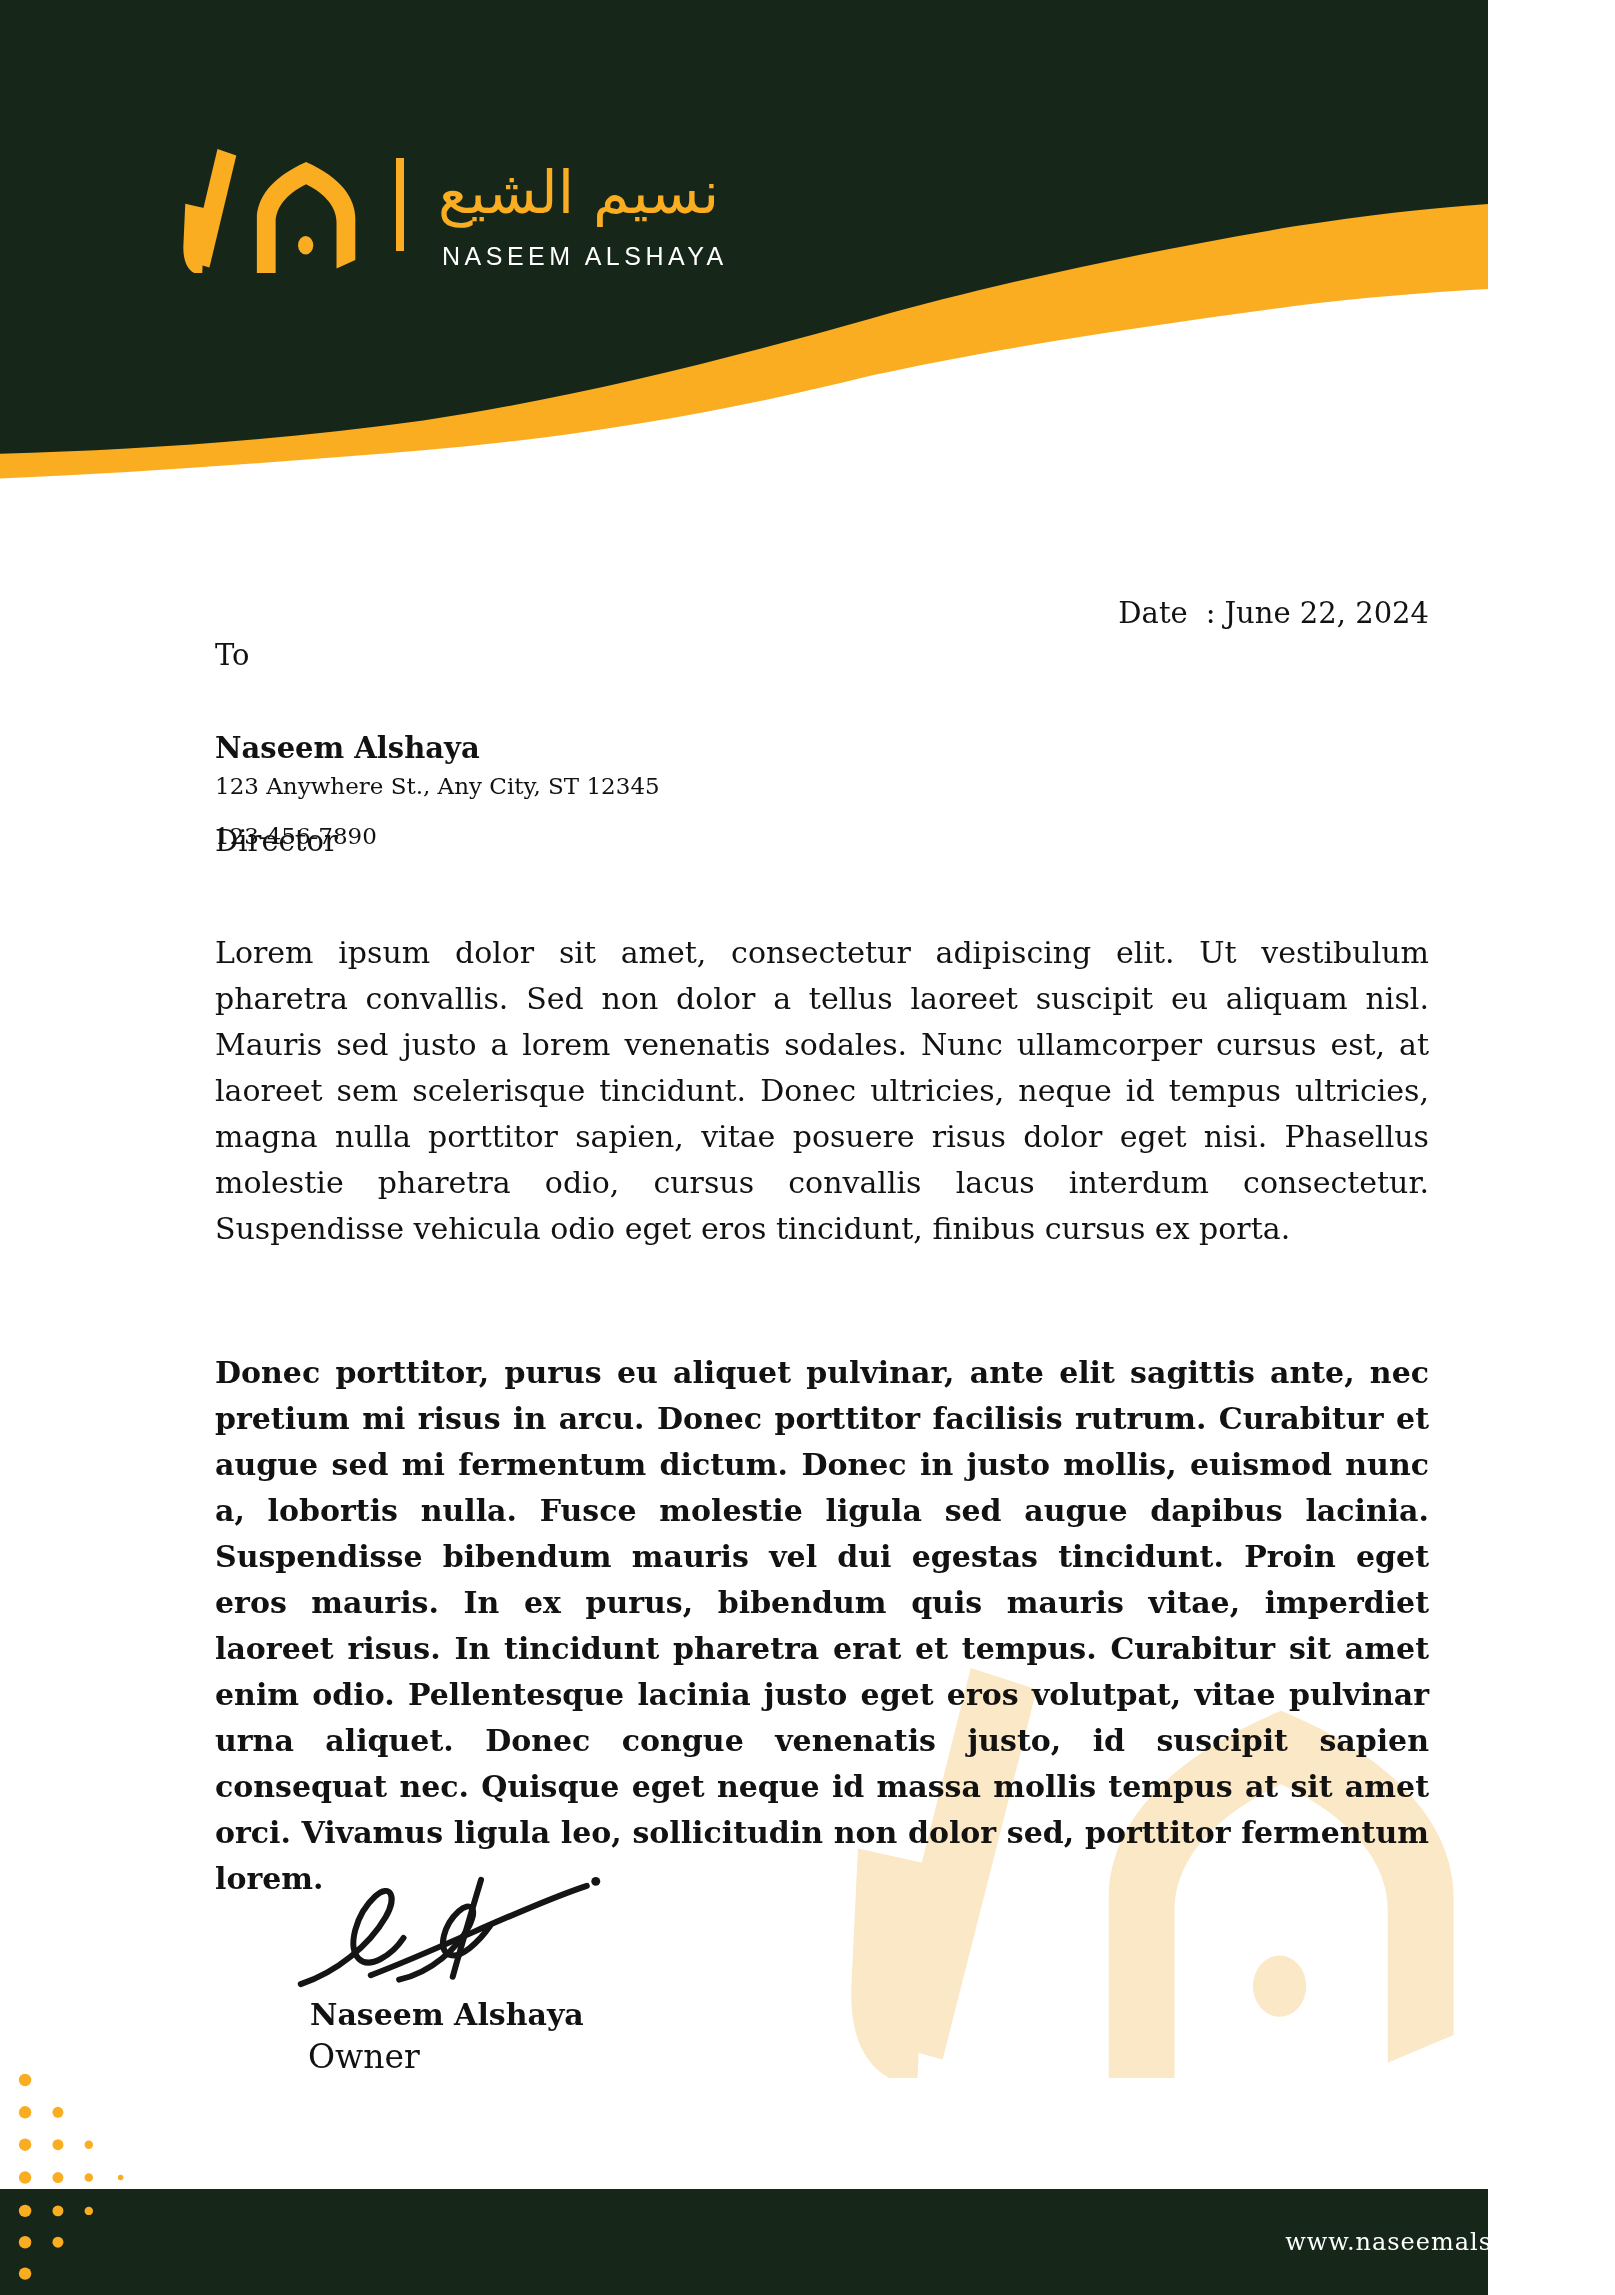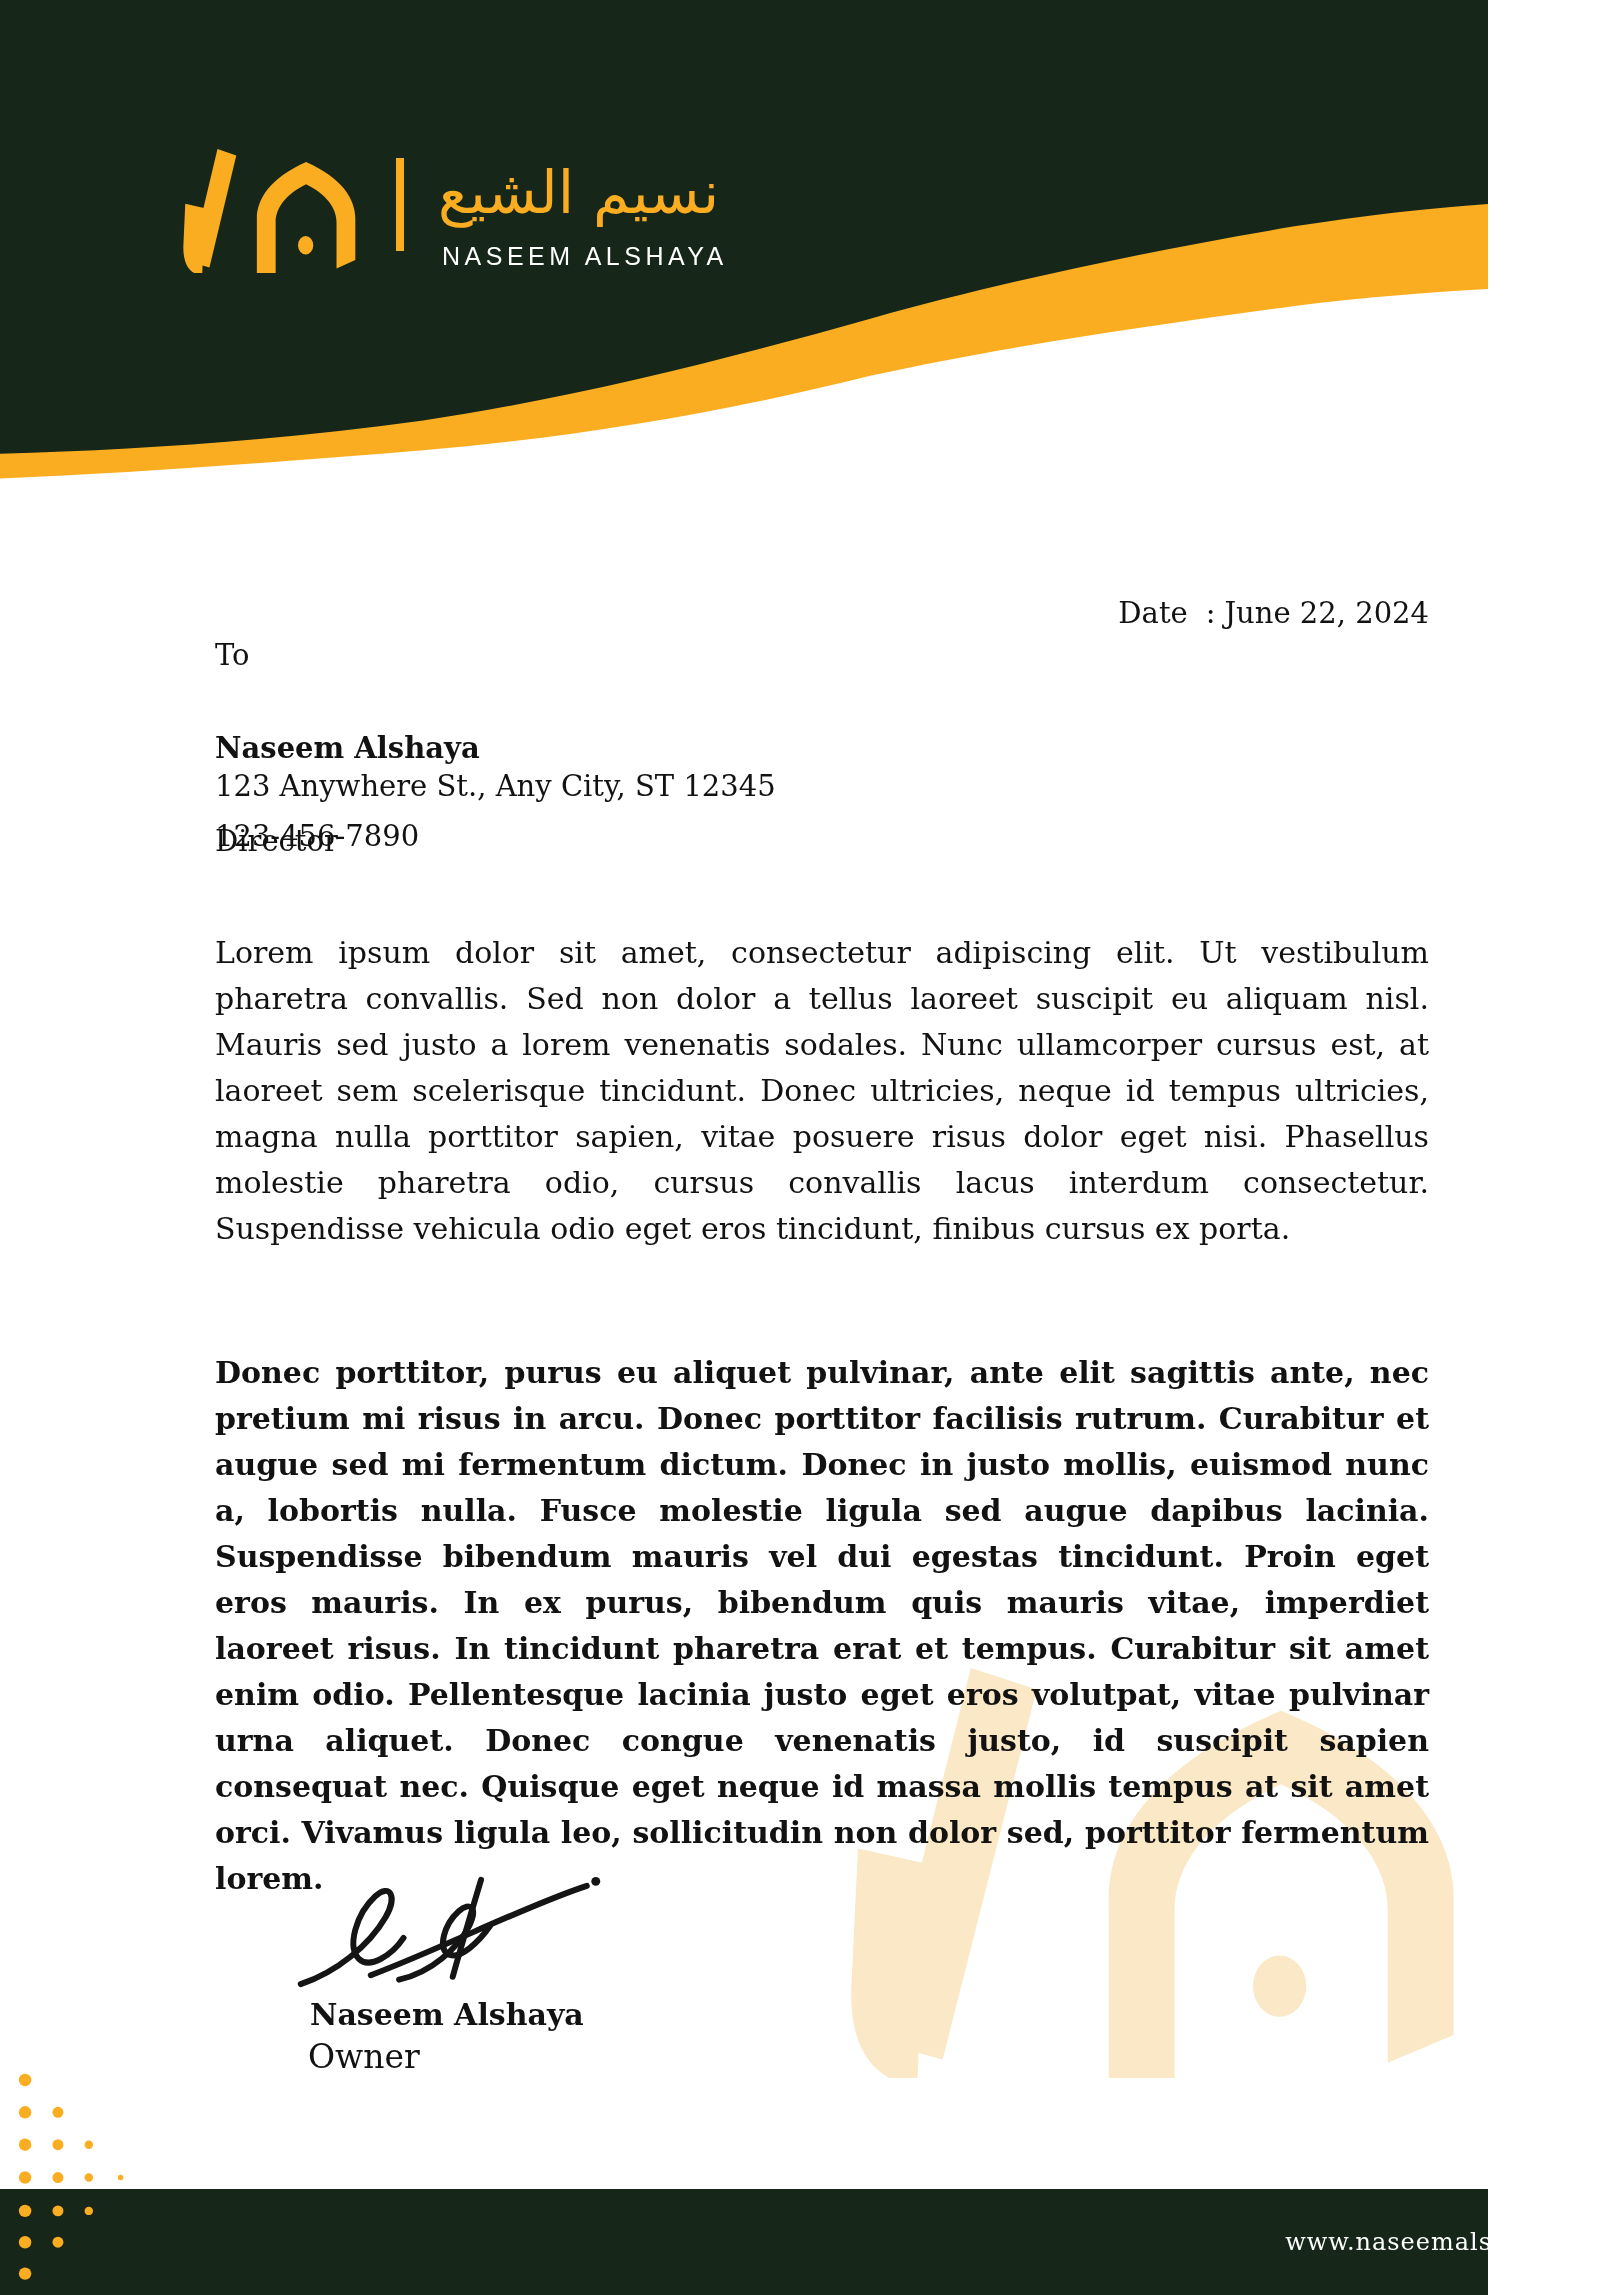--- a/index.html
+++ b/index.html
@@ -51,21 +51,21 @@
   }
   .meta-row{position:absolute; top:588px; left:0; width:100%;}
   .to-block div{font-size:29px; line-height:51px;margin-top:42px;}
   .recipient-name{font-weight:700;}
   .date-line{
     position:absolute; top:0; right:0;
     font-size:29px; line-height:51px; white-space:nowrap;
   }
   .date-line .sep{margin:0 9px 0 18px;}
   .addr{position:absolute; top:761px; left:0;}
-  .addr div{font-size:29px; line-height:50px;}
+  .addr div{font-size:23px; line-height:50px;}
   .para{
     position:absolute; left:0; width:1214px; margin:0;
     font-size:30px; line-height:46px; text-align:justify;
   }
   .para-1{top:930px;}
   .para-2{top:1350px;font-weight:bold;}
 
   
   .sig-script{position:absolute; left:60px; top:1859px; width:348px; height:149px;}
   .sig-name{position:absolute; left:95px; top:1997px; font-size:30px; font-weight:700;}

